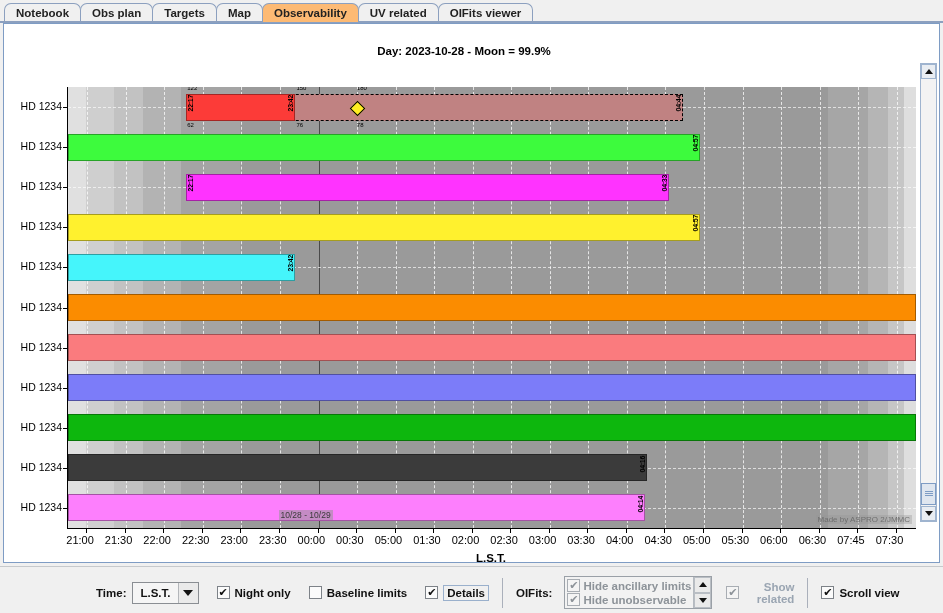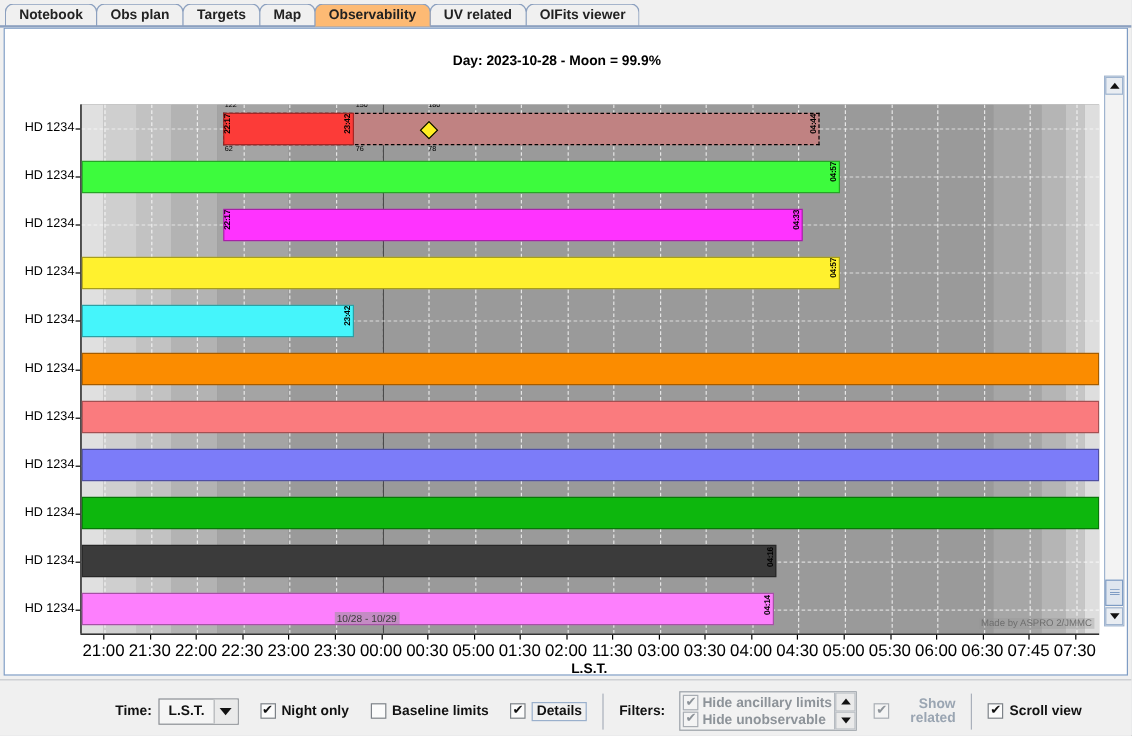--- a/index.html
+++ b/index.html
@@ -162,23 +162,23 @@
   .ytick {
     position: absolute;
     right: 0; width: 4px; height: 1px; background: #000;
   }
   .yaxis-col {
     position: absolute; left: 0; top: 27px; width: 63px; height: 441px;
   }
 
   .xtick-lbl {
     position: absolute;
-    font-size: 14px;
+    font-size: 11px;
     color: #000;
-    text-align: center;
+    text-align: left;
     width: 40px;
     margin-left: -20px;
     white-space: nowrap;
   }
   .xtick {
     position: absolute;
     width: 1px; height: 4px; background: #000;
   }
   .axis-line {
     position: absolute;
@@ -473,21 +473,21 @@
           <div class="xtick-lbl" style="left: 313.545px; top: 474px;">00:00</div>
           <div class="xtick" style="left: 352.091px; top: 469px;"></div>
           <div class="xtick-lbl" style="left: 352.091px; top: 474px;">00:30</div>
           <div class="xtick" style="left: 390.636px; top: 469px;"></div>
           <div class="xtick-lbl" style="left: 390.636px; top: 474px;">05:00</div>
           <div class="xtick" style="left: 429.182px; top: 469px;"></div>
           <div class="xtick-lbl" style="left: 429.182px; top: 474px;">01:30</div>
           <div class="xtick" style="left: 467.727px; top: 469px;"></div>
           <div class="xtick-lbl" style="left: 467.727px; top: 474px;">02:00</div>
           <div class="xtick" style="left: 506.273px; top: 469px;"></div>
-          <div class="xtick-lbl" style="left: 506.273px; top: 474px;">11:30</div>
+          <div class="xtick-lbl" style="left: 506.273px; top: 474px;">02:30</div>
           <div class="xtick" style="left: 544.818px; top: 469px;"></div>
           <div class="xtick-lbl" style="left: 544.818px; top: 474px;">03:00</div>
           <div class="xtick" style="left: 583.364px; top: 469px;"></div>
           <div class="xtick-lbl" style="left: 583.364px; top: 474px;">03:30</div>
           <div class="xtick" style="left: 621.909px; top: 469px;"></div>
           <div class="xtick-lbl" style="left: 621.909px; top: 474px;">04:00</div>
           <div class="xtick" style="left: 660.455px; top: 469px;"></div>
           <div class="xtick-lbl" style="left: 660.455px; top: 474px;">04:30</div>
           <div class="xtick" style="left: 699px; top: 469px;"></div>
           <div class="xtick-lbl" style="left: 699px; top: 474px;">05:00</div>
@@ -538,21 +538,21 @@
         <span class="chk-text">Baseline limits</span>
       </span>
 
       <span class="chk-wrap">
         <span class="chkbox">✔</span>
         <span class="chk-text focus-box">Details</span>
       </span>
 
       <span class="vsep"></span>
 
-      <span class="tb-label">Filters:</span>
+      <span class="tb-label">OIFits:</span>
 
       <div class="filters-box">
         <div class="filters-list">
           <div class="filters-row">
             <span class="chkbox dim">✔</span>
             <span class="chk-text dim">Hide ancillary limits</span>
           </div>
           <div class="filters-row">
             <span class="chkbox dim">✔</span>
             <span class="chk-text dim">Hide unobservable</span>

